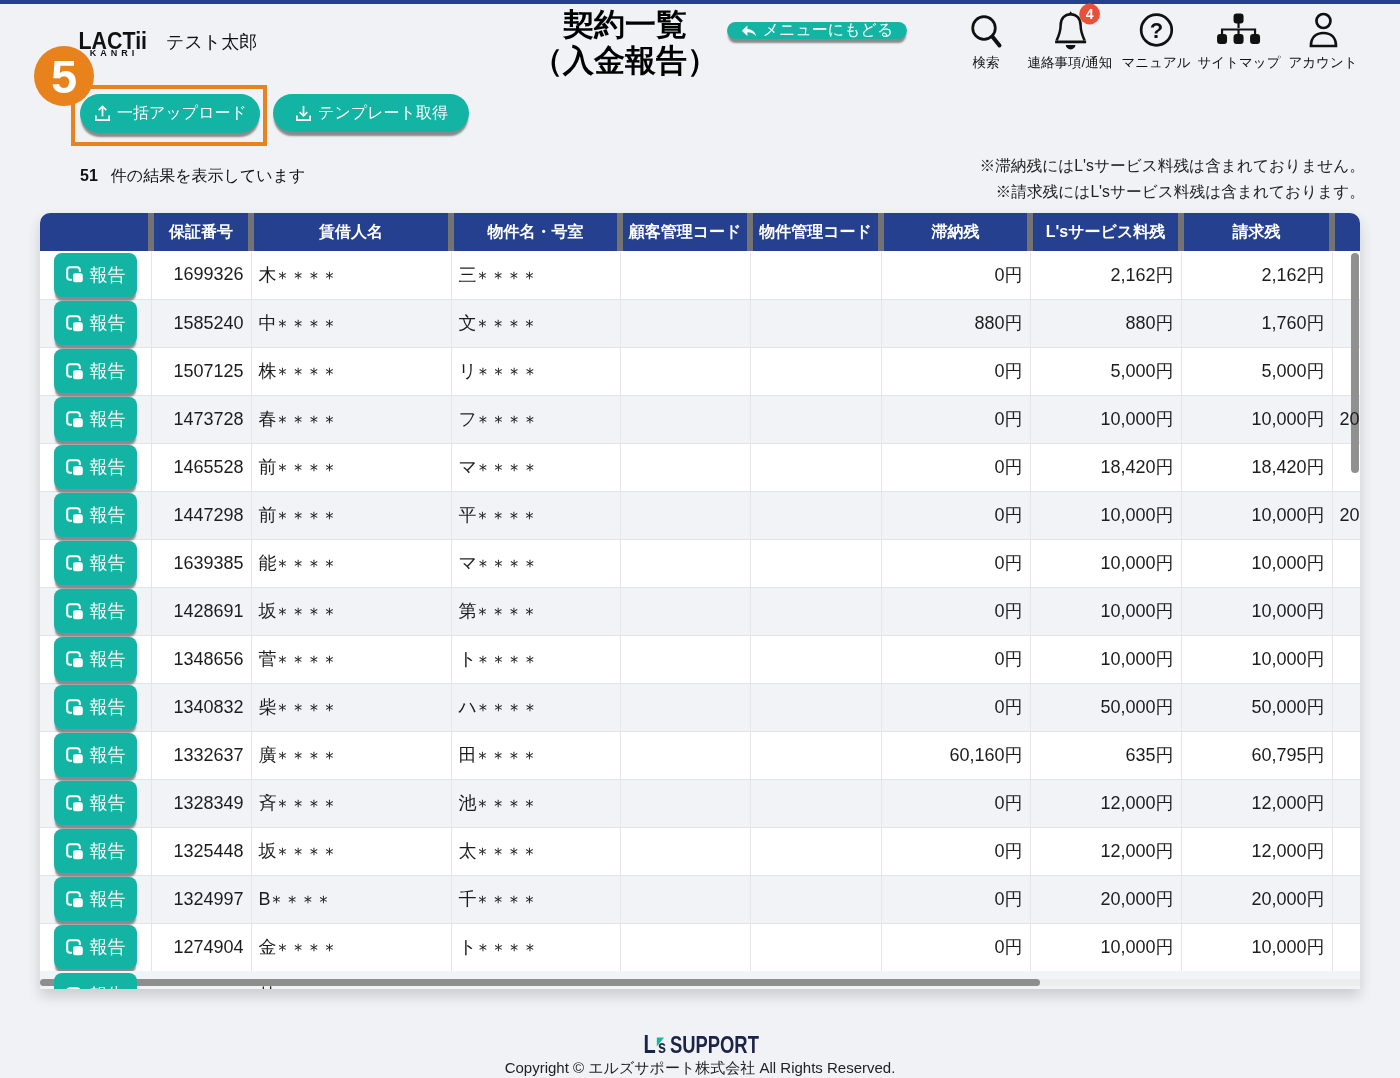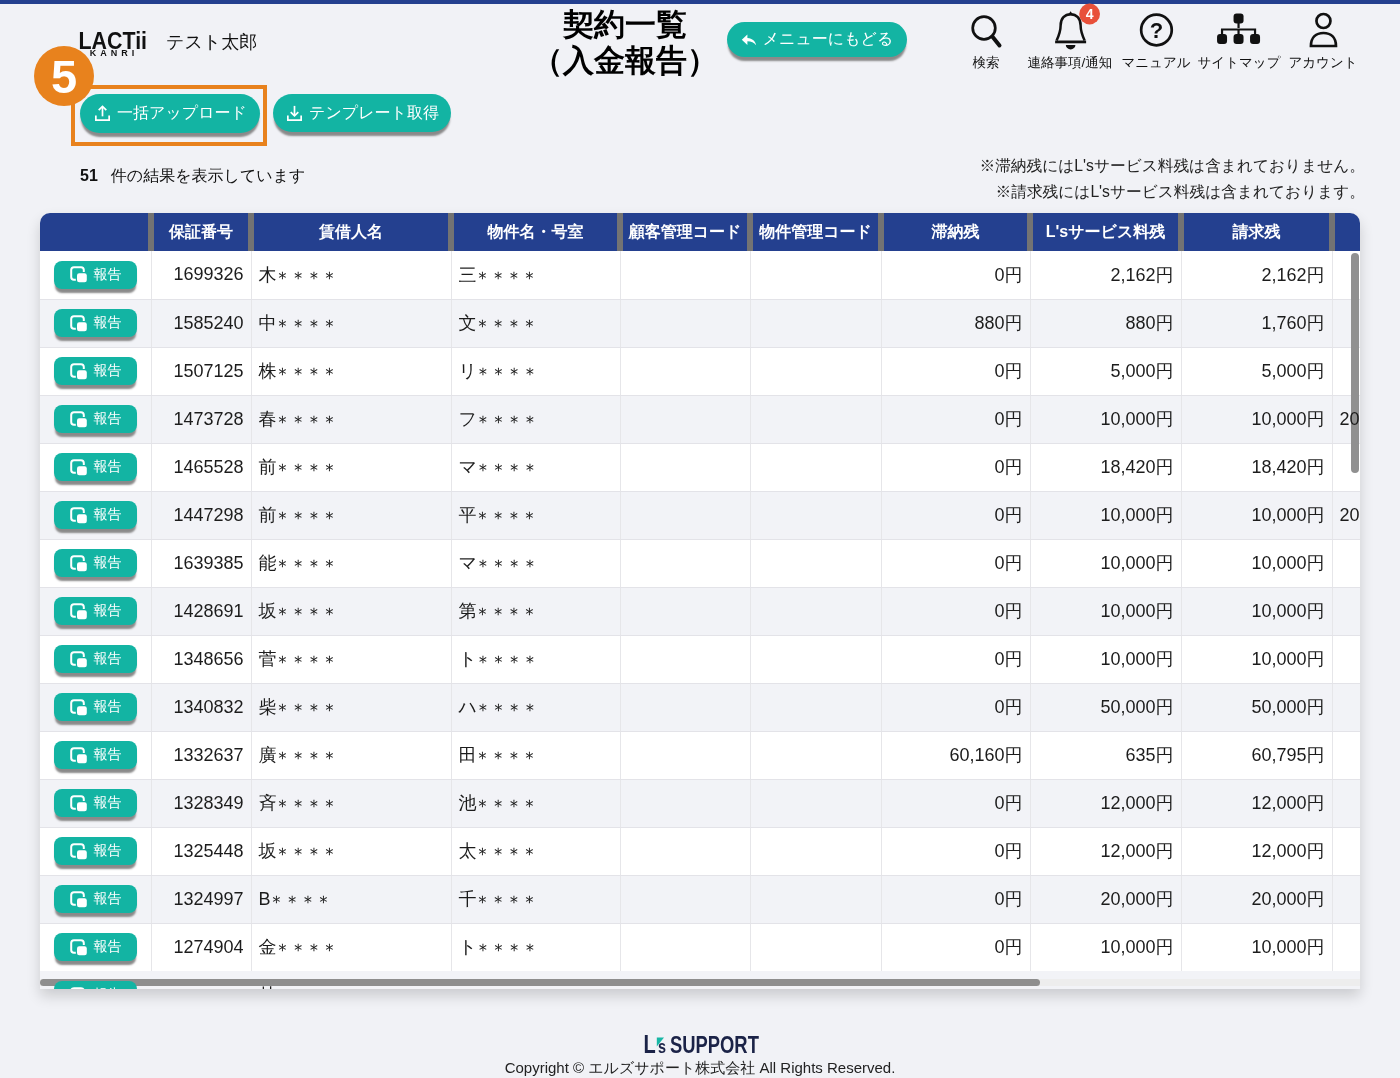--- a/index.html
+++ b/index.html
@@ -20,23 +20,23 @@
 
   .title { position:absolute; left:425px; top:7px; width:400px; text-align:center;
            font-size:31px; font-weight:900; color:#000; line-height:36px; }
 
   .btn-teal {
     position:absolute; background:#13b4a3; color:#fff; border-radius:21px;
     display:flex; align-items:center; justify-content:center;
     box-shadow:0 5px 2px -1px #8a8a8a;
     font-size:16px; white-space:nowrap;
   }
-  .btn-menu { left:727px; top:22px; width:180px; height:35px; }
+  .btn-menu { left:727px; top:22px; width:180px; height:17px; }
   .btn-upload { left:80px; top:94px; width:180px; height:39px; }
-  .btn-template { left:273px; top:94px; width:178px; height:38px; }
+  .btn-template { left:273px; top:94px; width:196px; height:38px; }
   .btn-teal svg { margin-right:5px; }
 
   
   .ann-circle { position:absolute; left:34px; top:46px; width:60px; height:60px; border-radius:50%;
     background:#e8821d; color:#fff; font-size:47px; font-weight:bold; display:flex; align-items:center; justify-content:center; z-index:5;}
   .ann-rect { position:absolute; left:71px; top:85px; width:196px; height:61px; border:4px solid #e8821d; z-index:4;}
 
   .results { position:absolute; left:80px; top:166px; font-size:16px; color:#111; }
   .results b { font-size:16px; margin-right:13px; }
 
@@ -55,22 +55,22 @@
   thead th:last-child { border-right:none; }
   tbody td { height:48px; font-size:18px; color:#1c1c1c; border-right:1px solid #e6e6e9; border-bottom:1px solid #e3e3e8; background:#fff; }
   tbody tr:nth-child(even) td { background:#f2f3f7; }
   tbody td:last-child { border-right:none; }
   td.num { padding-left:22px; }
   td.name { padding-left:7px; }
   .ast { display:inline-block; transform:translateY(3px); letter-spacing:-2.3px; margin-left:-3px; }
   td.money { text-align:right; padding-right:7px; }
   td.date { padding-left:7px; }
   td.date span { position:relative; z-index:5; }
-  .rbtn { position:relative; margin-left:14px; width:83px; height:28px; background:#13b4a3; border-radius:8px;
-    color:#fff; font-size:14px; display:flex; align-items:center; justify-content:center;
+  .rbtn { position:relative; margin-left:14px; width:83px; height:44px; background:#13b4a3; border-radius:8px;
+    color:#fff; font-size:18px; display:flex; align-items:center; justify-content:center;
     box-shadow:0 5px 2px -1px #8a8a8a; }
   .rbtn svg { margin-right:6px; }
 
   
   .vthumb { position:absolute; right:1px; top:40px; width:8px; height:220px; background:#909090; border-radius:4px; z-index:4; }
   .htrack { position:absolute; left:0; top:766px; width:1320px; height:7px; background:#ededed; z-index:2; }
   .hthumb { position:absolute; left:0; top:0; width:1000px; height:7px; background:#8e8e8e; border-radius:3.5px; }
   tr.last td { position:relative; z-index:3; background:transparent !important; }
   .lastbg { position:absolute; left:0; top:758px; width:1320px; height:18px; background:#f2f3f7; z-index:1; }
 

